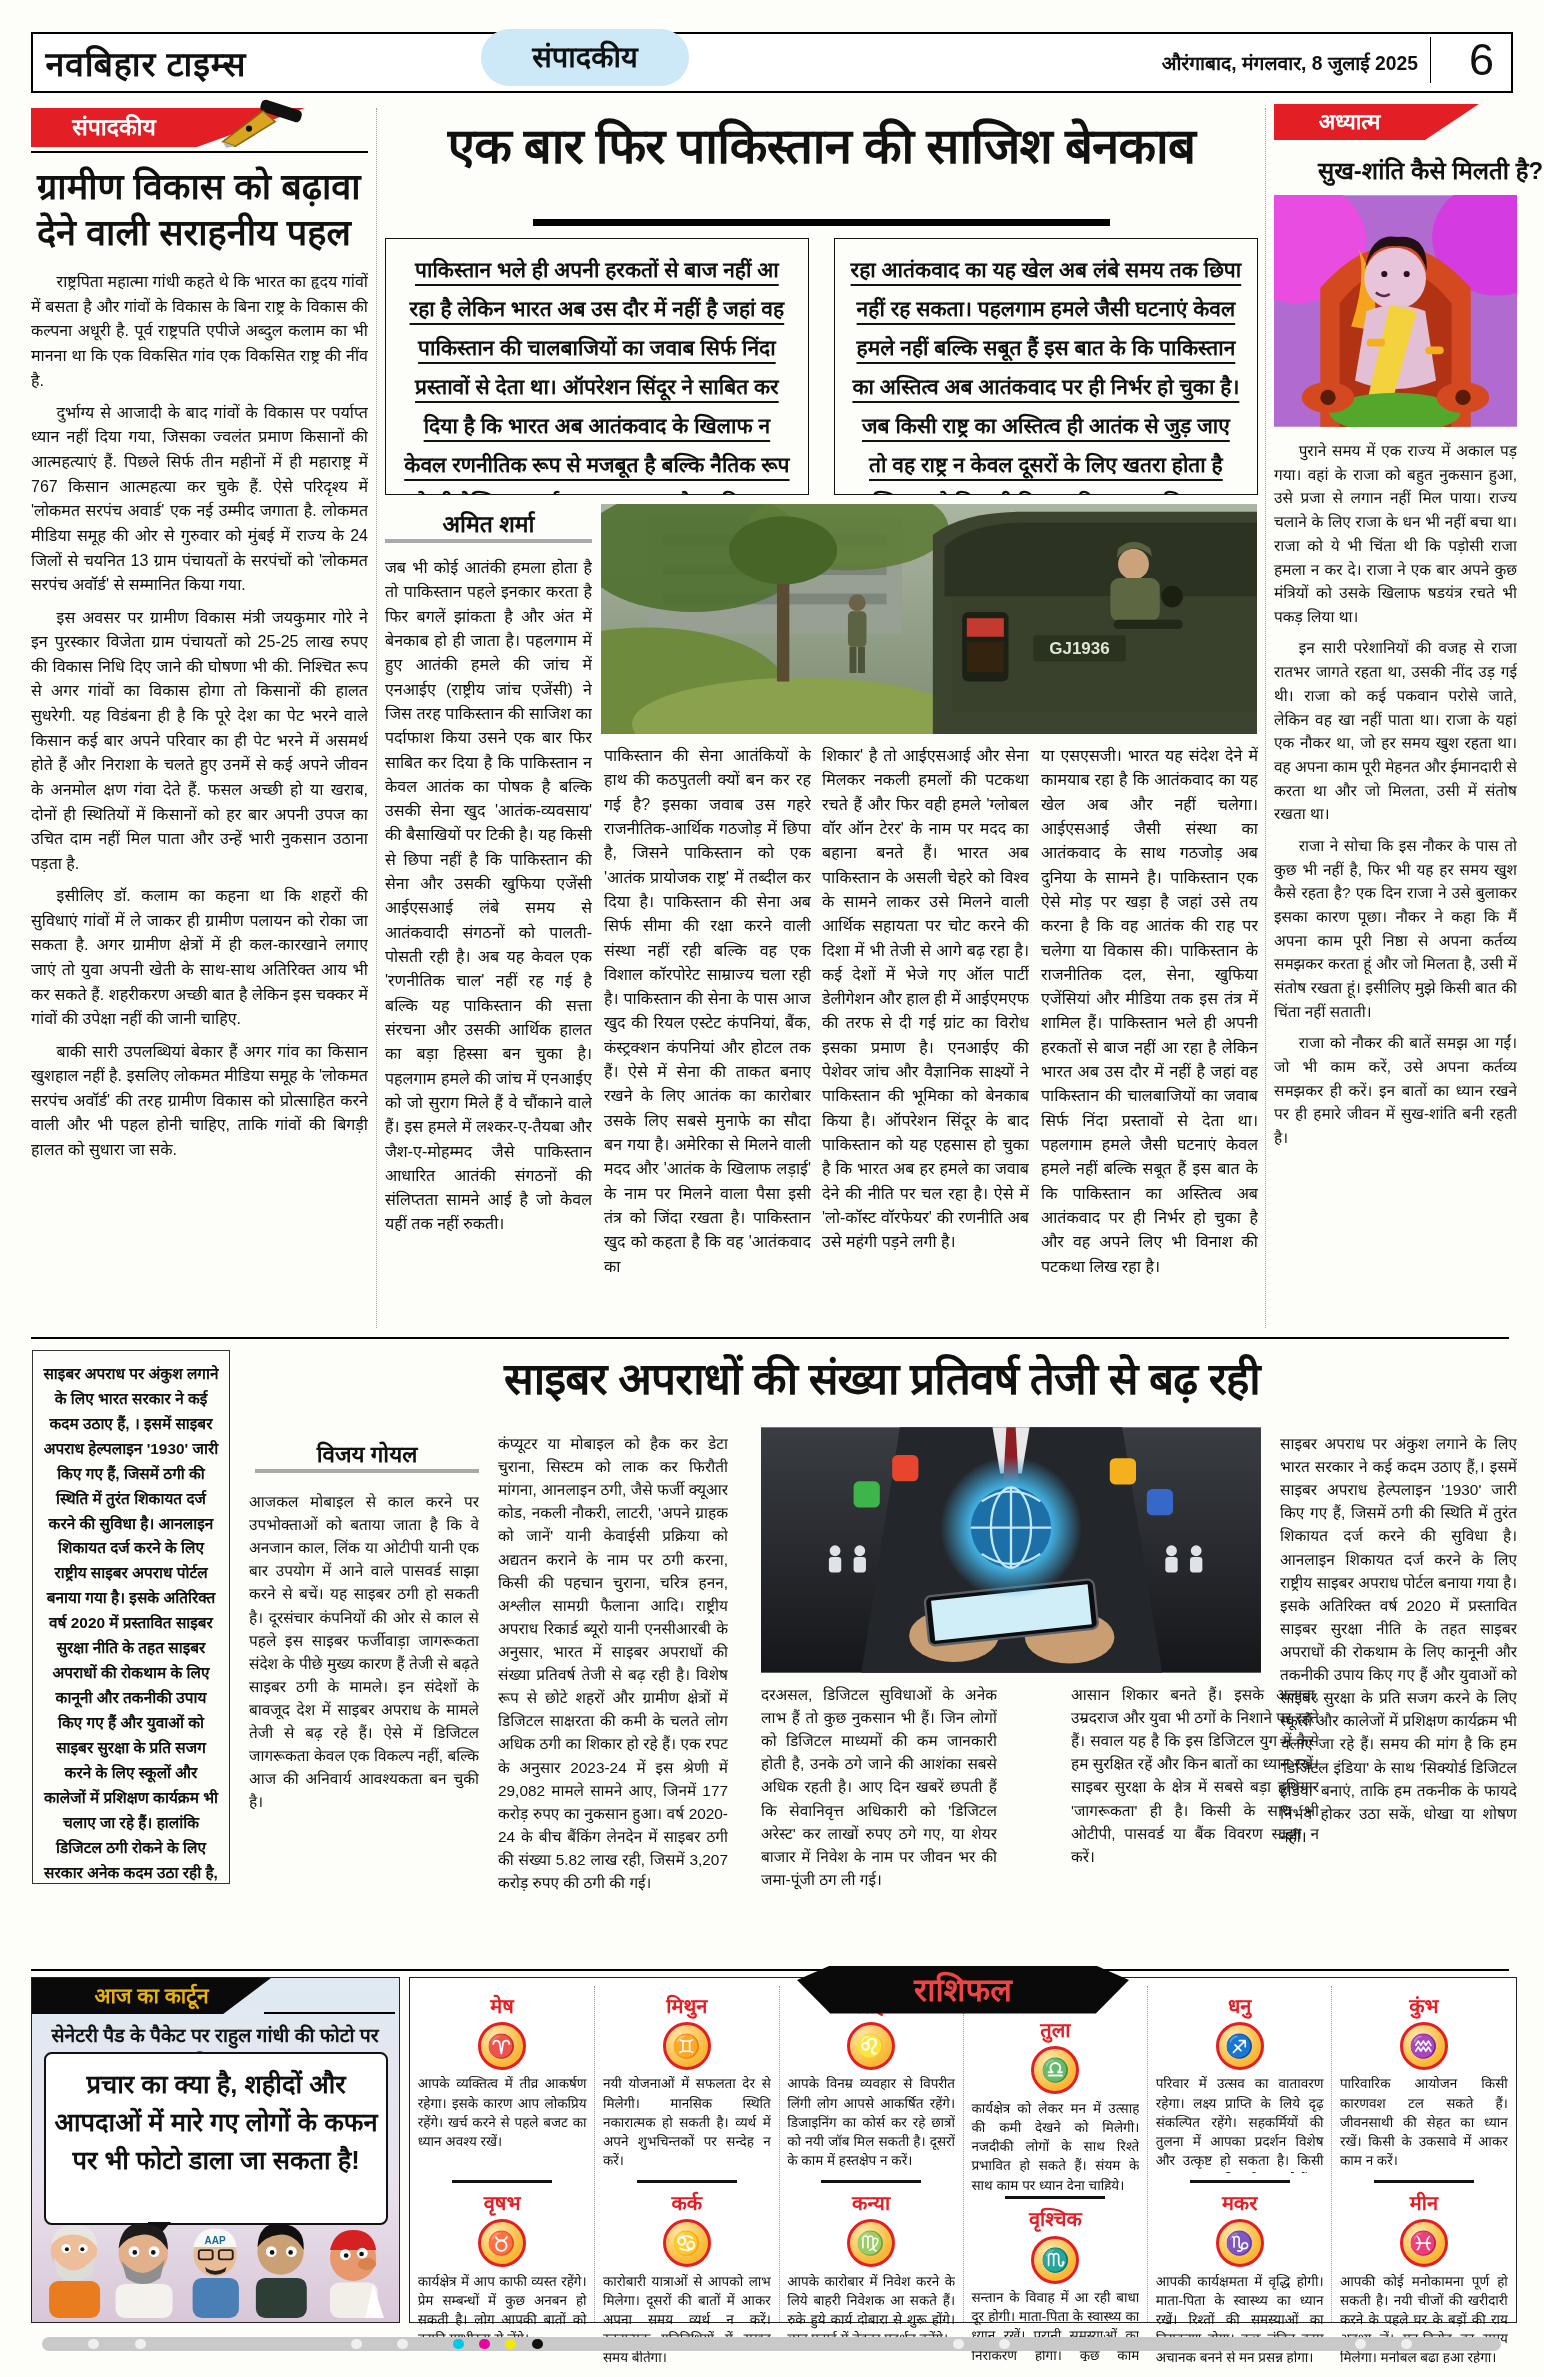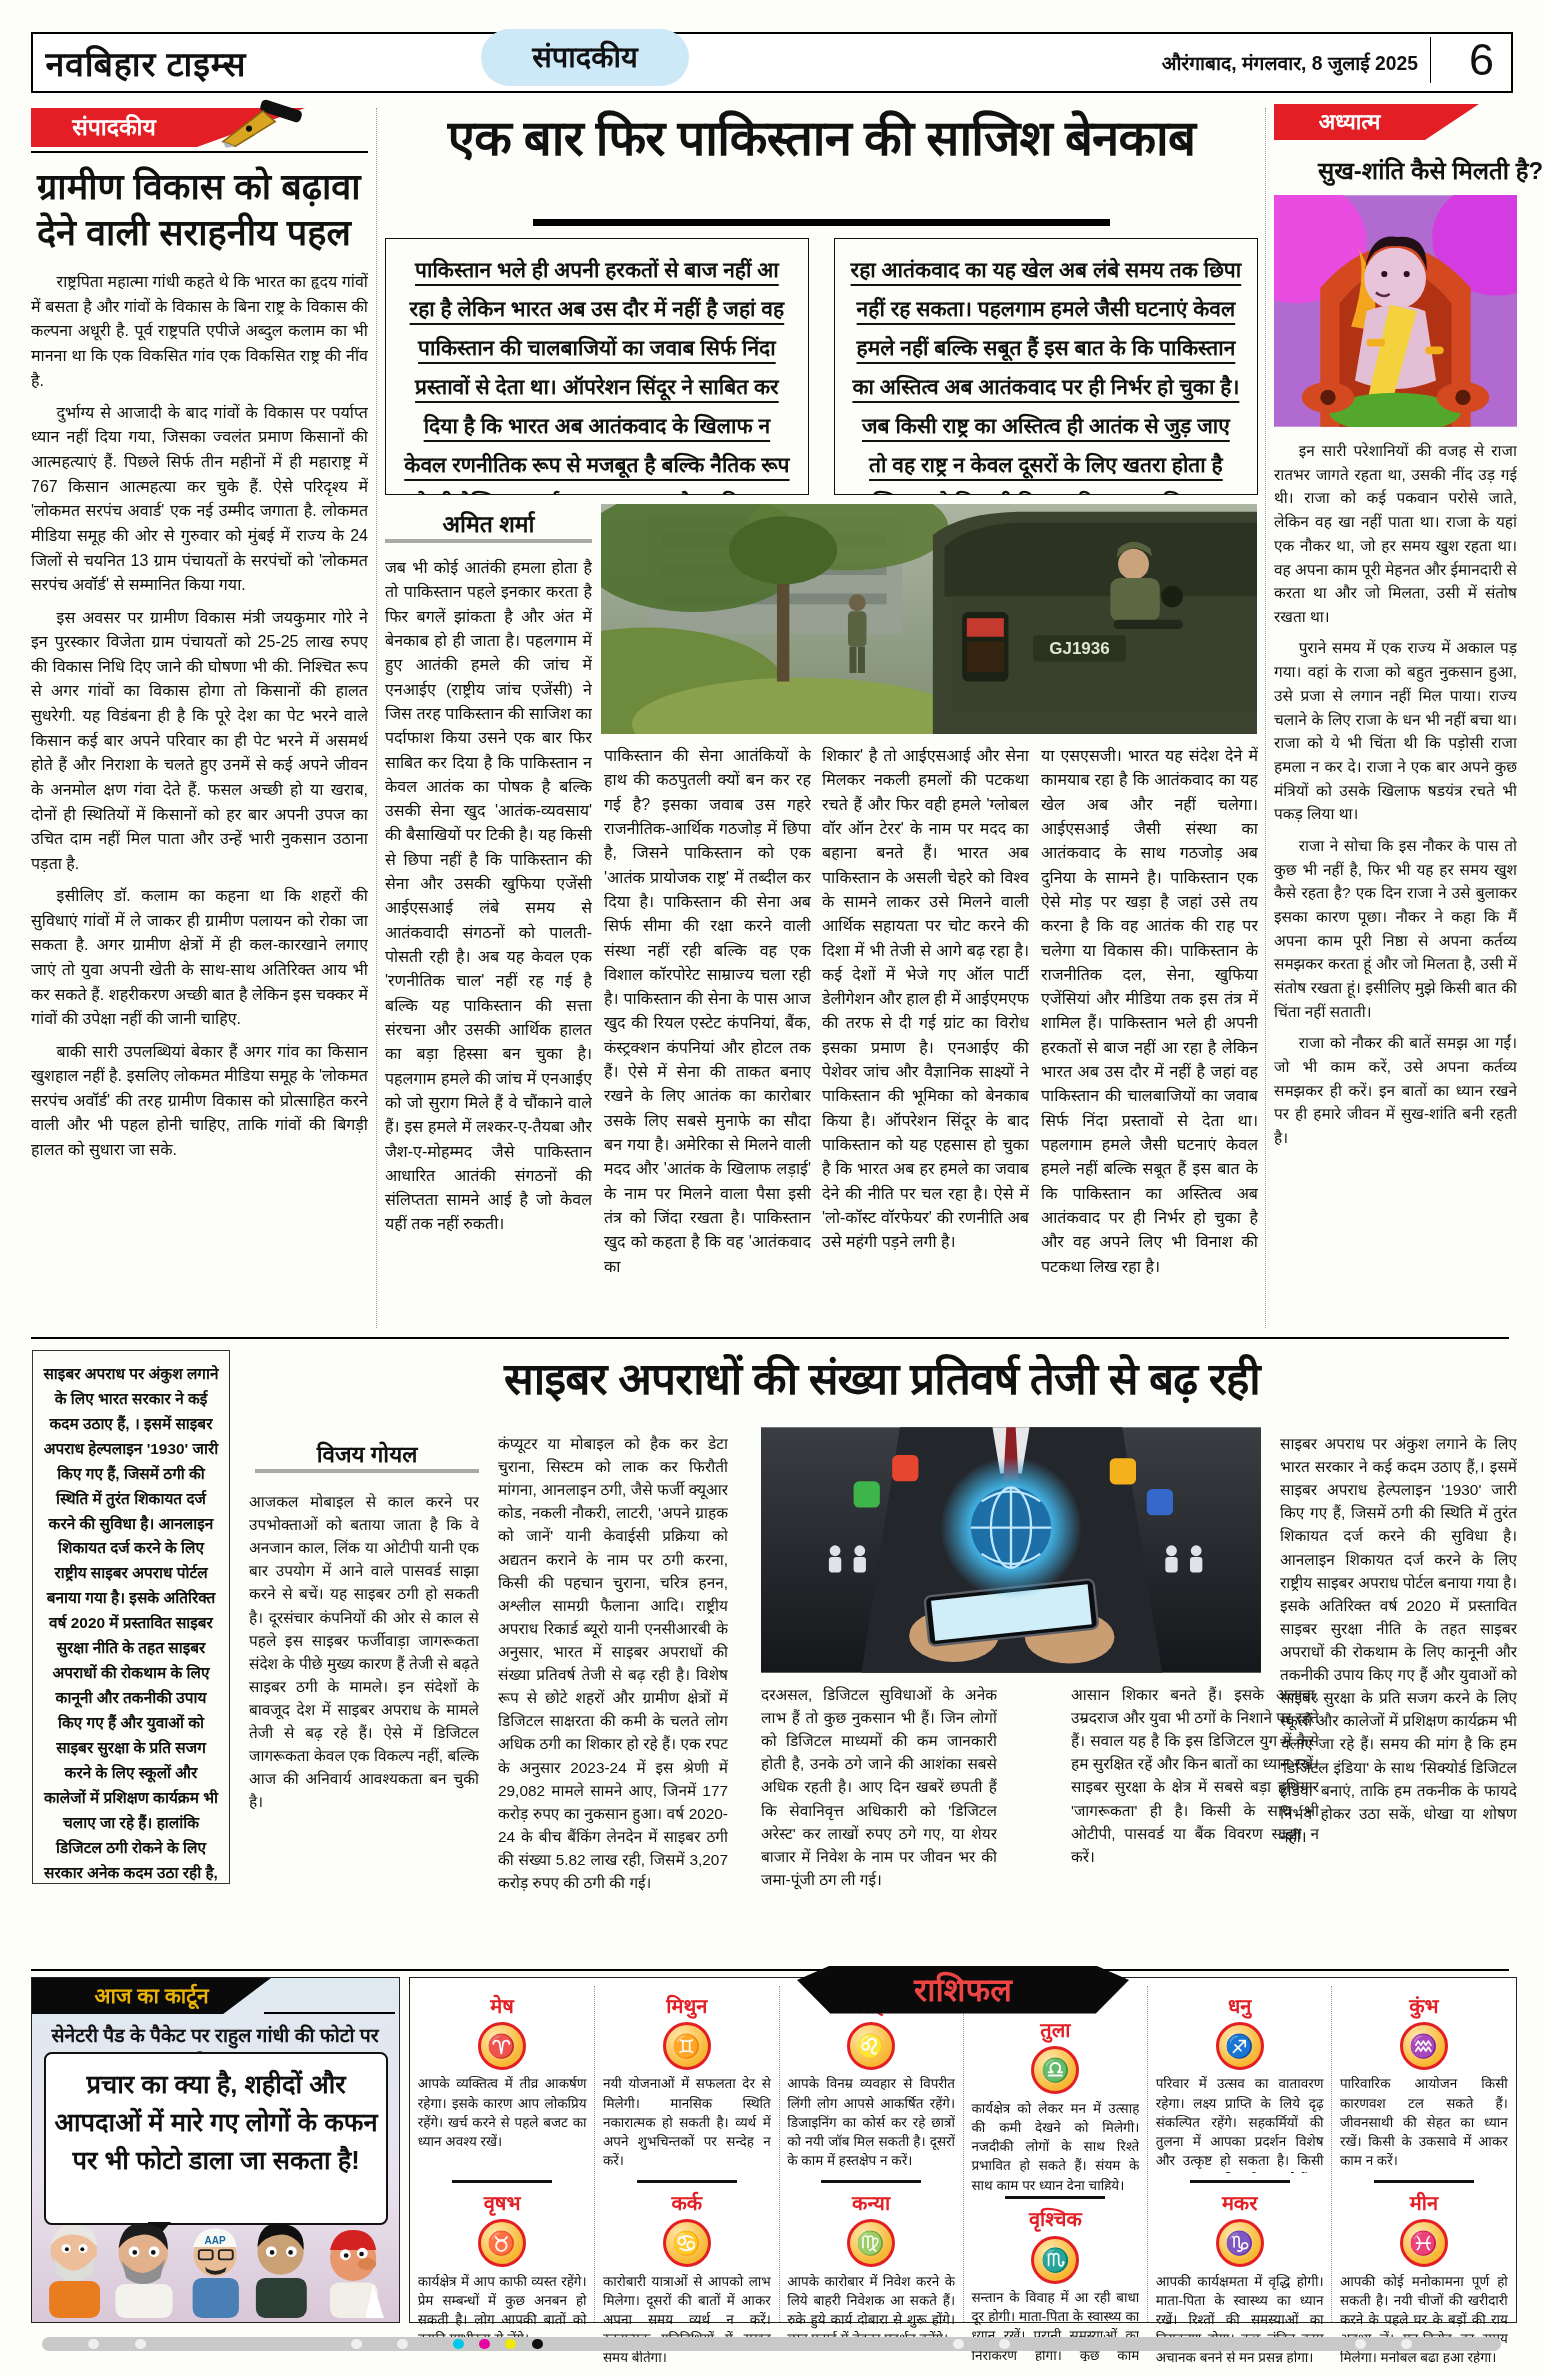--- a/index.html
+++ b/index.html
@@ -75,21 +75,21 @@
       <p>इस अवसर पर ग्रामीण विकास मंत्री जयकुमार गोरे ने इन पुरस्कार विजेता ग्राम पंचायतों को 25-25 लाख रुपए की विकास निधि दिए जाने की घोषणा भी की. निश्चित रूप से अगर गांवों का विकास होगा तो किसानों की हालत सुधरेगी. यह विडंबना ही है कि पूरे देश का पेट भरने वाले किसान कई बार अपने परिवार का ही पेट भरने में असमर्थ होते हैं और निराशा के चलते हुए उनमें से कई अपने जीवन के अनमोल क्षण गंवा देते हैं. फसल अच्छी हो या खराब, दोनों ही स्थितियों में किसानों को हर बार अपनी उपज का उचित दाम नहीं मिल पाता और उन्हें भारी नुकसान उठाना पड़ता है.</p>
       <p>इसीलिए डॉ. कलाम का कहना था कि शहरों की सुविधाएं गांवों में ले जाकर ही ग्रामीण पलायन को रोका जा सकता है. अगर ग्रामीण क्षेत्रों में ही कल-कारखाने लगाए जाएं तो युवा अपनी खेती के साथ-साथ अतिरिक्त आय भी कर सकते हैं. शहरीकरण अच्छी बात है लेकिन इस चक्कर में गांवों की उपेक्षा नहीं की जानी चाहिए.</p>
       <p>बाकी सारी उपलब्धियां बेकार हैं अगर गांव का किसान खुशहाल नहीं है. इसलिए लोकमत मीडिया समूह के 'लोकमत सरपंच अवॉर्ड' की तरह ग्रामीण विकास को प्रोत्साहित करने वाली और भी पहल होनी चाहिए, ताकि गांवों की बिगड़ी हालत को सुधारा जा सके.</p>
     </div>
   </div>
 
   <div class="abs dotsep" style="left:376px;top:108px;height:1220px;"></div>
   <div class="abs dotsep" style="left:1265px;top:108px;height:1220px;"></div>
 
   <div class="abs" style="left:385px;top:102px;width:873px;height:1229px;">
-    <div class="abs h-main" style="left:0;top:11px;width:100%;text-align:center;">एक बार फिर पाकिस्तान की साजिश बेनकाब</div>
+    <div class="abs h-main" style="left:0;top:19px;width:100%;text-align:center;">एक बार फिर पाकिस्तान की साजिश बेनकाब</div>
     <div class="abs rule" style="left:17%;top:117px;width:66%;height:7px;"></div>
     <div class="abs introbox clip" style="left:0;top:136px;width:391px;height:230px;">पाकिस्तान भले ही अपनी हरकतों से बाज नहीं आ रहा है लेकिन भारत अब उस दौर में नहीं है जहां वह पाकिस्तान की चालबाजियों का जवाब सिर्फ निंदा प्रस्तावों से देता था। ऑपरेशन सिंदूर ने साबित कर दिया है कि भारत अब आतंकवाद के खिलाफ न केवल रणनीतिक रूप से मजबूत है बल्कि नैतिक रूप से भी वैश्विक समर्थन प्राप्त कर रहा है। पाकिस्तान की सेना और आईएसआई द्वारा चलाया जा</div>
     <div class="abs introbox clip" style="left:449px;top:136px;width:391px;height:230px;">रहा आतंकवाद का यह खेल अब लंबे समय तक छिपा नहीं रह सकता। पहलगाम हमले जैसी घटनाएं केवल हमले नहीं बल्कि सबूत हैं इस बात के कि पाकिस्तान का अस्तित्व अब आतंकवाद पर ही निर्भर हो चुका है। जब किसी राष्ट्र का अस्तित्व ही आतंक से जुड़ जाए तो वह राष्ट्र न केवल दूसरों के लिए खतरा होता है बल्कि अपने लिए भी विनाश की पटकथा लिख रहा होता है।</div>
 
     <div class="abs byline" style="left:0;top:405px;width:207px;">अमित शर्मा</div>
     <div class="abs grayrule" style="left:0;top:437px;width:207px;height:3.9px;"></div>
 
     <svg class="abs" style="left:216px;top:402px;" width="656" height="230" viewBox="0 0 850 298">
       <defs>
         <linearGradient id="sky" x1="0" y1="0" x2="0" y2="1">
@@ -156,22 +156,22 @@
       <path d="M150 142 L120 270 L150 280 L185 150 Z" fill="#f3d23e"></path>
       <rect x="120" y="186" width="24" height="10" rx="5" fill="#f2b01d"></rect>
       <rect x="196" y="196" width="24" height="10" rx="5" fill="#f2b01d"></rect>
       <ellipse cx="157" cy="282" rx="85" ry="26" fill="#53a82c"></ellipse>
       <ellipse cx="70" cy="262" rx="34" ry="20" fill="#d4491f"></ellipse>
       <ellipse cx="245" cy="262" rx="34" ry="20" fill="#d4491f"></ellipse>
       <circle cx="70" cy="262" r="10" fill="#5a1c08"></circle>
       <circle cx="245" cy="262" r="10" fill="#5a1c08"></circle>
     </svg>
     <div class="abs body20 just clip" style="left:0;top:337px;width:100%;height:890px;font-size:15.4px;">
+      <p>पुराने समय में एक राज्य में अकाल पड़ गया। वहां के राजा को बहुत नुकसान हुआ, उसे प्रजा से लगान नहीं मिल पाया। राज्य चलाने के लिए राजा के धन भी नहीं बचा था। राजा को ये भी चिंता थी कि पड़ोसी राजा हमला न कर दे। राजा ने एक बार अपने कुछ मंत्रियों को उसके खिलाफ षडयंत्र रचते भी पकड़ लिया था।</p>
       <p>इन सारी परेशानियों की वजह से राजा रातभर जागते रहता था, उसकी नींद उड़ गई थी। राजा को कई पकवान परोसे जाते, लेकिन वह खा नहीं पाता था। राजा के यहां एक नौकर था, जो हर समय खुश रहता था। वह अपना काम पूरी मेहनत और ईमानदारी से करता था और जो मिलता, उसी में संतोष रखता था।</p>
-      <p>पुराने समय में एक राज्य में अकाल पड़ गया। वहां के राजा को बहुत नुकसान हुआ, उसे प्रजा से लगान नहीं मिल पाया। राज्य चलाने के लिए राजा के धन भी नहीं बचा था। राजा को ये भी चिंता थी कि पड़ोसी राजा हमला न कर दे। राजा ने एक बार अपने कुछ मंत्रियों को उसके खिलाफ षडयंत्र रचते भी पकड़ लिया था।</p>
       <p>राजा ने सोचा कि इस नौकर के पास तो कुछ भी नहीं है, फिर भी यह हर समय खुश कैसे रहता है? एक दिन राजा ने उसे बुलाकर इसका कारण पूछा। नौकर ने कहा कि मैं अपना काम पूरी निष्ठा से अपना कर्तव्य समझकर करता हूं और जो मिलता है, उसी में संतोष रखता हूं। इसीलिए मुझे किसी बात की चिंता नहीं सताती।</p>
       <p>राजा को नौकर की बातें समझ आ गईं। जो भी काम करें, उसे अपना कर्तव्य समझकर ही करें। इन बातों का ध्यान रखने पर ही हमारे जीवन में सुख-शांति बनी रहती है।</p>
     </div>
   </div>
 
   <div class="abs rule" style="left:31px;top:1337px;width:1478px;height:1.5px;"></div>
 
   <div class="abs clip" style="left:32px;top:1350px;width:198px;height:534px;border:1.5px solid #333;padding:10.8px 9.3px;box-sizing:border-box;">
     <div class="quote">साइबर अपराध पर अंकुश लगाने के लिए भारत सरकार ने कई कदम उठाए हैं, । इसमें साइबर अपराध हेल्पलाइन '1930' जारी किए गए हैं, जिसमें ठगी की स्थिति में तुरंत शिकायत दर्ज करने की सुविधा है। आनलाइन शिकायत दर्ज करने के लिए राष्ट्रीय साइबर अपराध पोर्टल बनाया गया है। इसके अतिरिक्त वर्ष 2020 में प्रस्तावित साइबर सुरक्षा नीति के तहत साइबर अपराधों की रोकथाम के लिए कानूनी और तकनीकी उपाय किए गए हैं और युवाओं को साइबर सुरक्षा के प्रति सजग करने के लिए स्कूलों और कालेजों में प्रशिक्षण कार्यक्रम भी चलाए जा रहे हैं। हालांकि डिजिटल ठगी रोकने के लिए सरकार अनेक कदम उठा रही है, लेकिन ये कदम तब तक कारगर नहीं होंगे, जब तक हम व्यक्तिगत स्तर पर जागरूक नहीं होंगे।</div>
   </div>

